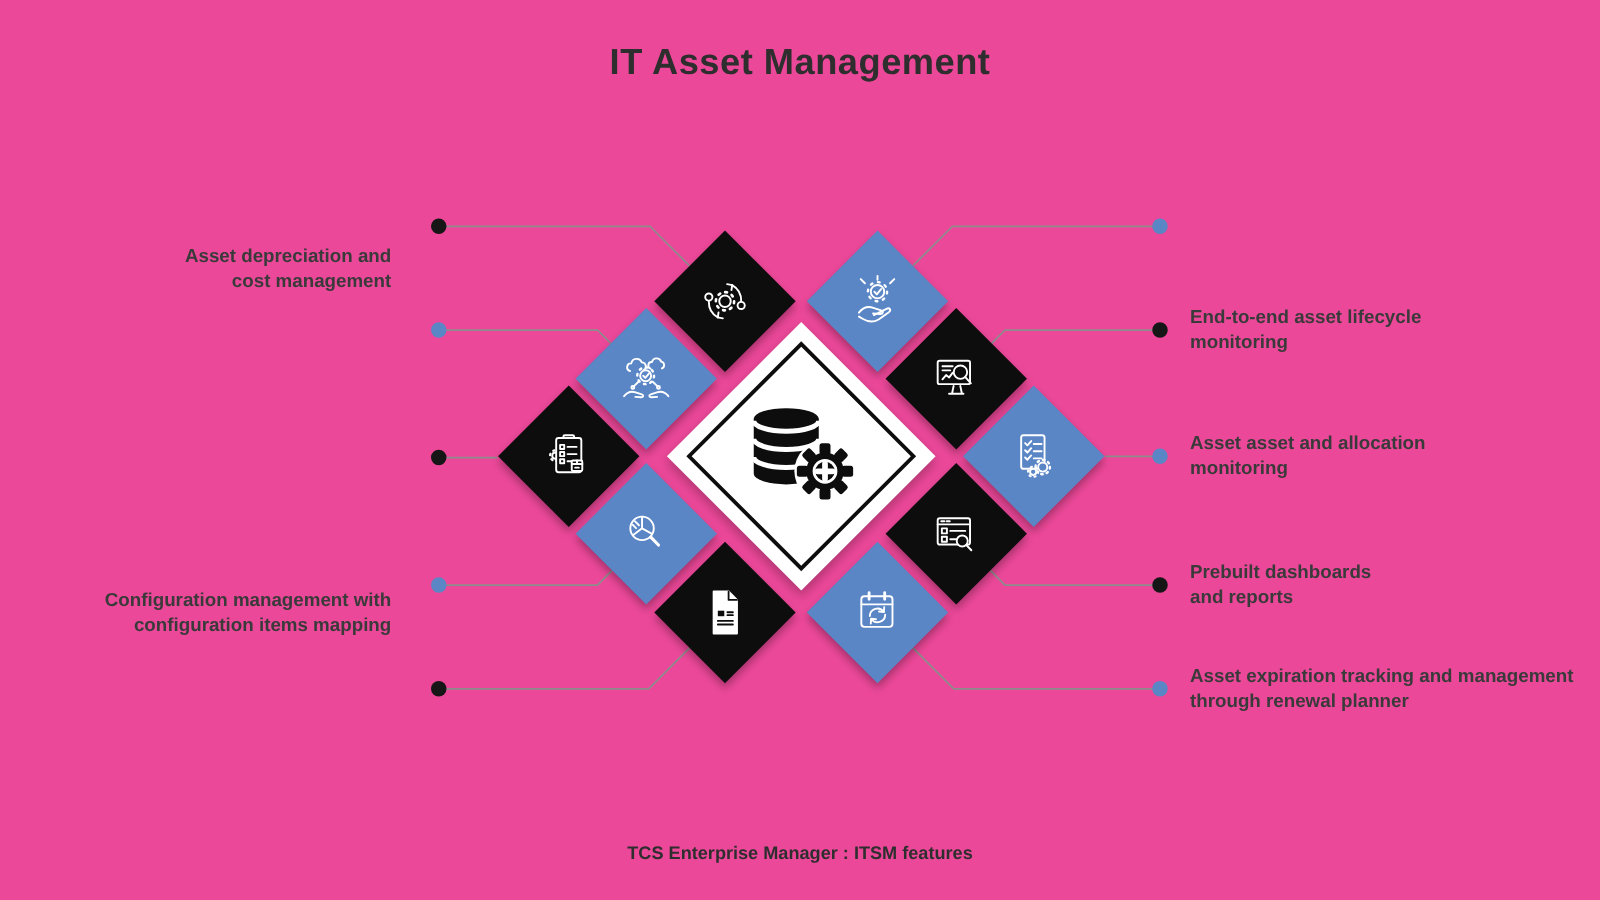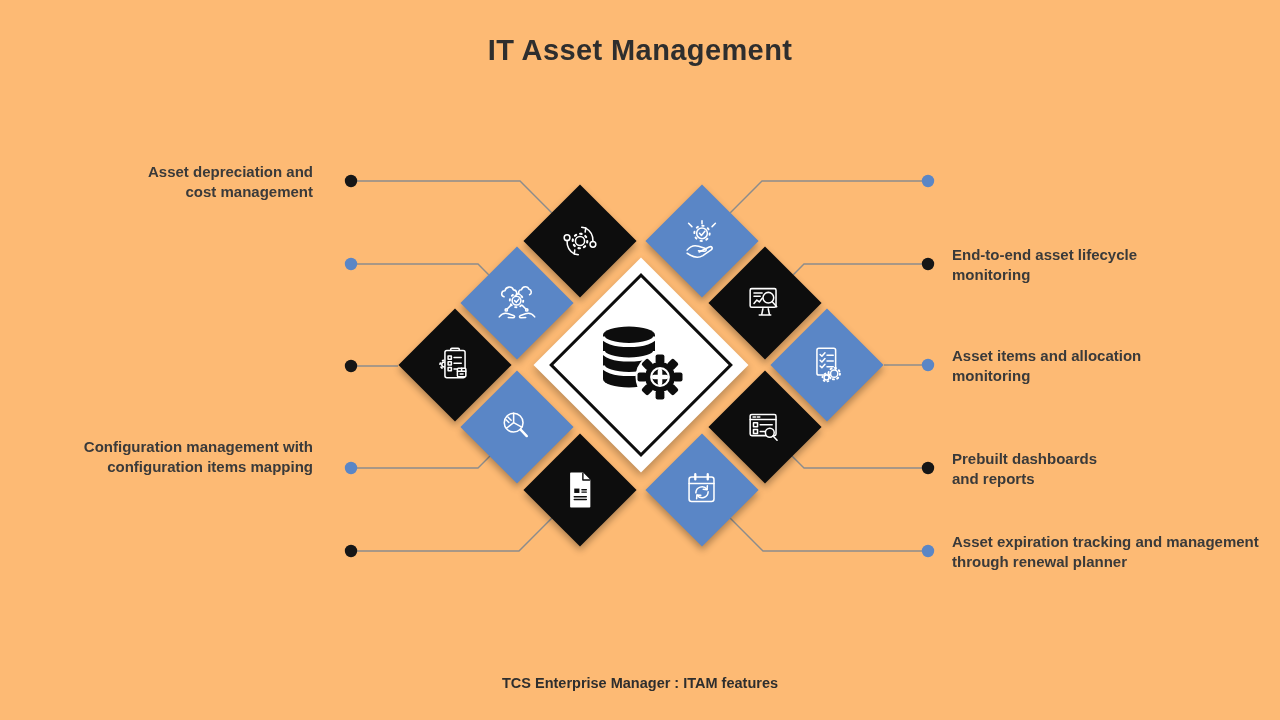--- a/index.html
+++ b/index.html
@@ -1,24 +1,24 @@
 <!DOCTYPE html>
 <html><head>
 <meta charset="utf-8">
 <style>
   html,body{margin:0;padding:0;background:#e8e8e8;}
-  .stage{position:relative;width:1280px;height:720px;background:#fdba74;overflow:hidden;
+  .stage{position:relative;width:1280px;height:720px;background:#ec4899;overflow:hidden;
          font-family:"Liberation Sans",sans-serif;}
   .title{position:absolute;top:34px;left:0;right:0;text-align:center;
          font-size:29px;font-weight:700;color:#2e2e2e;letter-spacing:.4px;}
   .caption{position:absolute;top:675px;left:0;right:0;text-align:center;
          font-size:14.5px;font-weight:700;color:#2e2e2e;}
   .lbl{position:absolute;font-size:15px;line-height:19.5px;font-weight:700;color:#3a3a3a;
        white-space:pre-line;transform:translateY(-50%);}
-  .lbl.left{right:967px;text-align:right;}
+  .lbl.left{right:967px;text-align:right;margin-top:34px;}
   .lbl.right{left:952px;text-align:left;}
   .connectors{position:absolute;left:0;top:0;z-index:1;}
   .diamond{position:absolute;width:80px;height:80px;transform:rotate(45deg);
            box-shadow:3px 3px 7px rgba(0,0,0,.3);z-index:2;}
   .diamond.black{background:#0d0d0d;}
   .diamond.blue{background:#5a86c6;}
   .diamond .icon{position:absolute;inset:0;display:flex;align-items:center;justify-content:center;
                  transform:rotate(-45deg);}
   .center-diamond{position:absolute;left:565px;top:289px;width:152px;height:152px;
                   transform:rotate(45deg);background:#ffffff;
@@ -62,21 +62,21 @@
     </g>
   </svg>
 
   <div class="lbl left" style="top:181px">Asset depreciation and
 cost management</div>
   <div class="lbl left" style="top:456px">Configuration management with
 configuration items mapping</div>
 
   <div class="lbl right" style="top:264px">End-to-end asset lifecycle
 monitoring</div>
-  <div class="lbl right" style="top:365px">Asset items and allocation
+  <div class="lbl right" style="top:365px">Asset asset and allocation
 monitoring</div>
   <div class="lbl right" style="top:551px">Asset expiration tracking and management
 through renewal planner</div>
   <div class="lbl right" style="top:468px">Prebuilt dashboards
 and reports</div>
 
   <div class="diamond black" style="left:540px;top:201px">
     <div class="icon">
       <svg class="ic" width="46" height="46" viewBox="0 0 48 48">
         <circle cx="24" cy="24" r="4.8"></circle>
@@ -244,15 +244,15 @@
         <rect x="64.6" y="34.5" width="8.8" height="9" rx="2" transform="rotate(225 69 57)"></rect>
         <rect x="64.6" y="34.5" width="8.8" height="9" rx="2" transform="rotate(270 69 57)"></rect>
         <rect x="64.6" y="34.5" width="8.8" height="9" rx="2" transform="rotate(315 69 57)"></rect>
         <circle cx="69" cy="57" r="15"></circle>
       </g>
       <circle cx="69" cy="57" r="8.8" fill="none" stroke="#ffffff" stroke-width="2.2"></circle>
       <path d="M 69,51 V 63 M 63,57 H 75" stroke="#ffffff" stroke-width="4.6" stroke-linecap="round"></path>
     </svg>
   </div>
 
-  <div class="caption">TCS Enterprise Manager : ITAM features</div>
+  <div class="caption">TCS Enterprise Manager : ITSM features</div>
 
 </div>
 
 </body></html>

